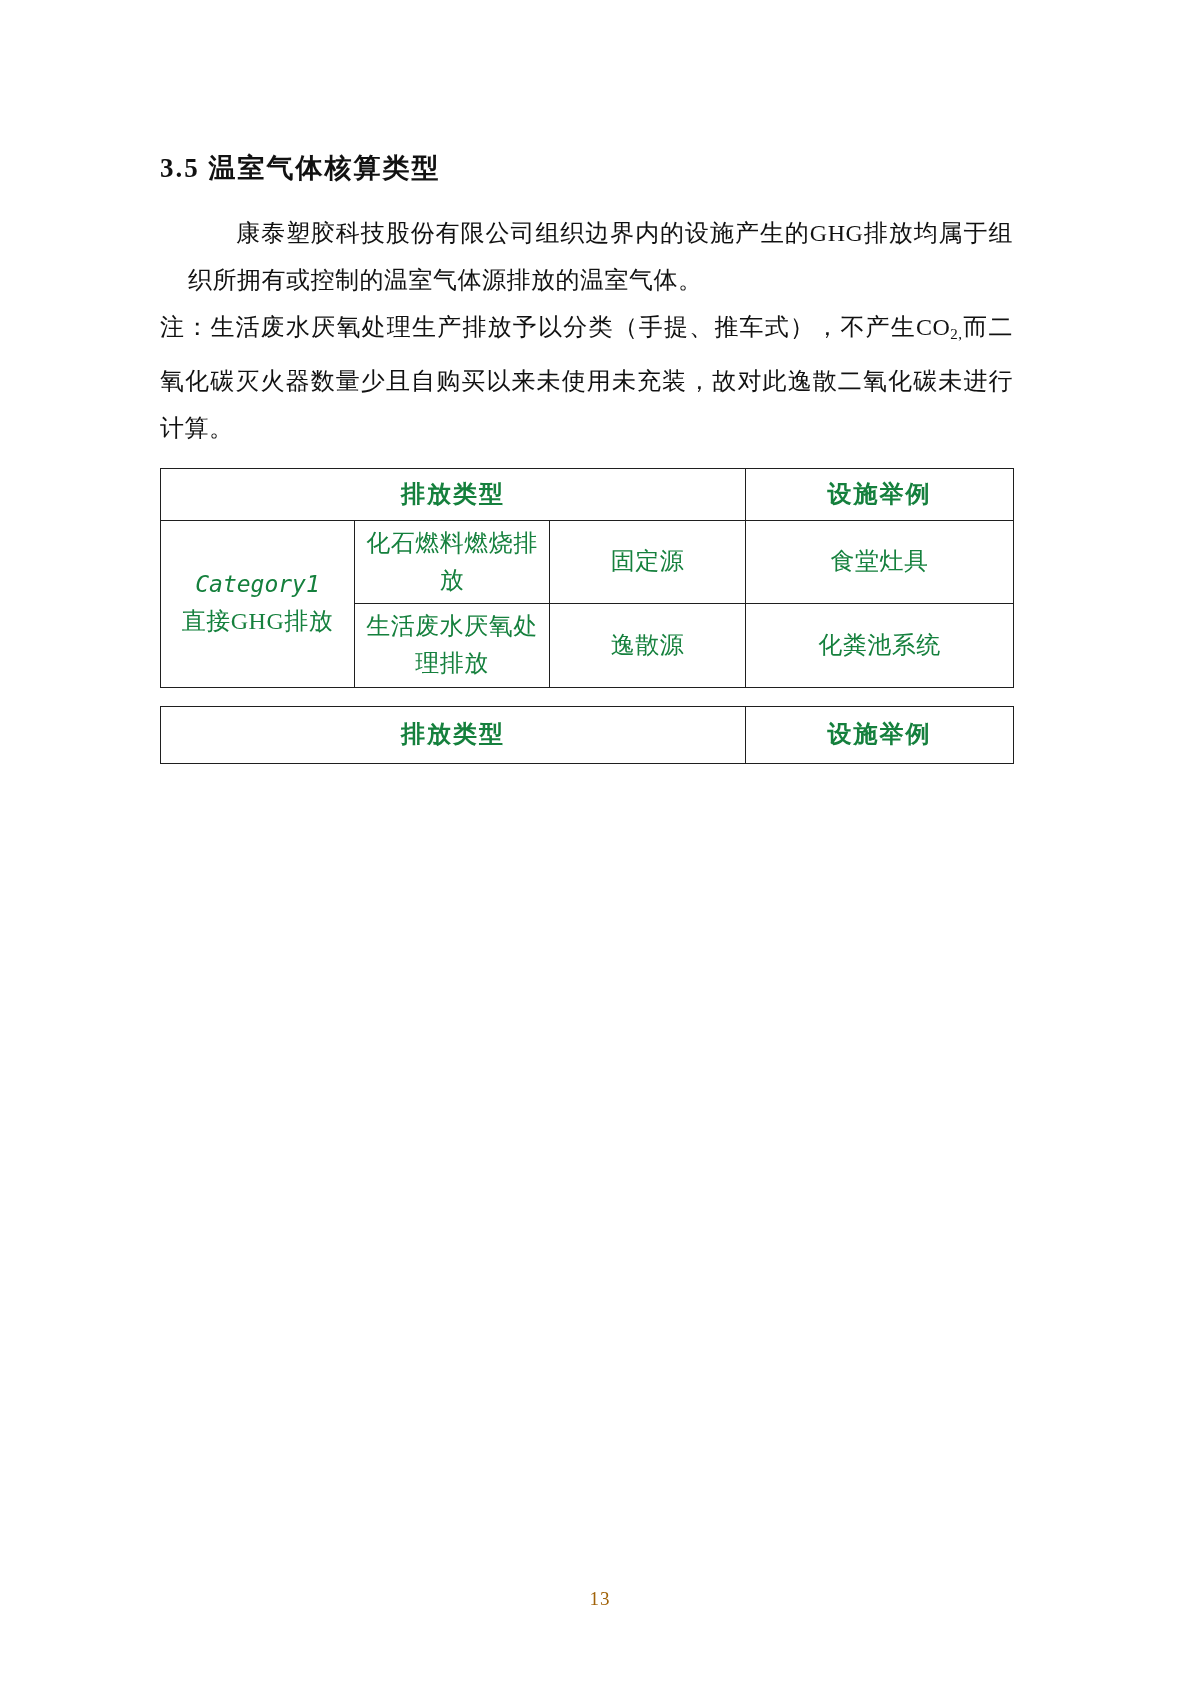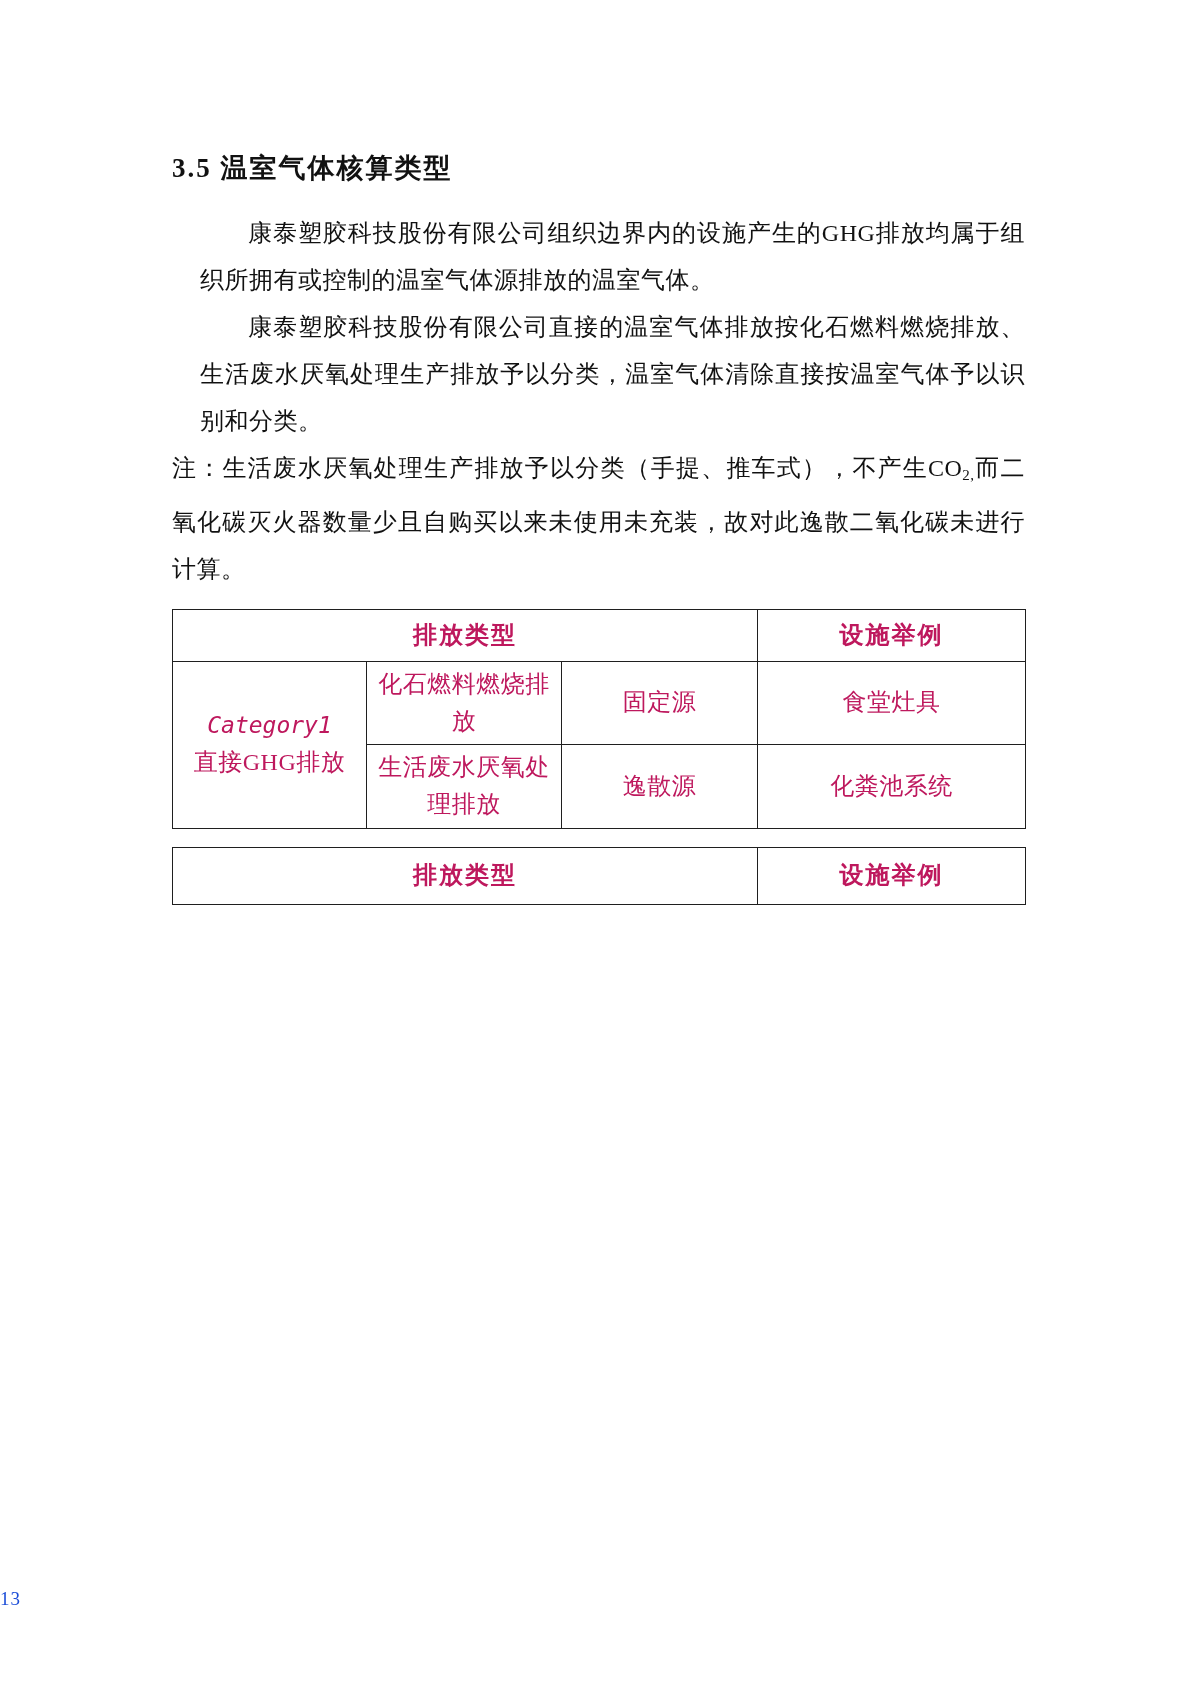--- a/index.html
+++ b/index.html
@@ -11,21 +11,21 @@
     width: 1200px;
     height: 1696px;
     margin: 0 auto;
     background: #ffffff;
     color: #111111;
     overflow: hidden;
   }
 
   .content {
     position: absolute;
-    left: 172px;
+    left: 160px;
     top: 152px;
     width: 853px;
   }
 
   .doc-heading {
     font-size: 27px;
     font-weight: bold;
     letter-spacing: 2px;
     line-height: 1.25;
     margin-bottom: 24px;
@@ -46,21 +46,21 @@
     font-size: 15px;
     vertical-align: -4px;
     font-family: "Liberation Serif", serif;
   }
 
   table.tbl {
     width: 853px;
     border-collapse: collapse;
     table-layout: fixed;
     font-size: 24px;
-    color: #be185d;
+    color: #15803d;
   }
 
   table.tbl td {
     border: 1.6px solid #1f1f1f;
     text-align: center;
     vertical-align: middle;
     padding: 4px 6px;
     line-height: 1.55;
     letter-spacing: 0.5px;
   }
@@ -88,38 +88,37 @@
     letter-spacing: 0;
     font-style: italic;
   }
   .cat-desc { display: block; }
 
   .page-number {
     position: absolute;
     left: 0;
     top: 1588px;
     width: 100%;
-    text-align: left;
+    text-align: center;
     font-size: 19px;
     letter-spacing: 1px;
-    color: #1d4ed8;
+    color: #a16207;
     font-family: "Liberation Serif", "DejaVu Serif", serif;
   }
 </style>
 </head>
 <body>
 
 <div class="page">
   <div class="content">
 
     <div class="doc-heading">3.5 温室气体核算类型</div>
 
     <p class="body indent">康泰塑胶科技股份有限公司组织边界内的设施产生的GHG排放均属于组织所拥有或控制的温室气体源排放的温室气体。</p>
 
-    <p class="body indent">康泰塑胶科技股份有限公司直接的温室气体排放按化石燃料燃烧排放、生活废水厌氧处理生产排放予以分类，温室气体清除直接按温室气体予以识别和分类。</p>
 
     <p class="body"><span>注：生活废水厌氧处理生产排放予以分类（手提、推车式），不产生CO</span><sub class="small">2,</sub><span>而二氧化碳灭火器数量少且自购买以来未使用未充装，故对此逸散二氧化碳未进行计算。</span></p>
 
     <table class="tbl t1">
       <colgroup>
         <col style="width:194px">
         <col style="width:195px">
         <col style="width:196px">
         <col style="width:268px">
       </colgroup>

